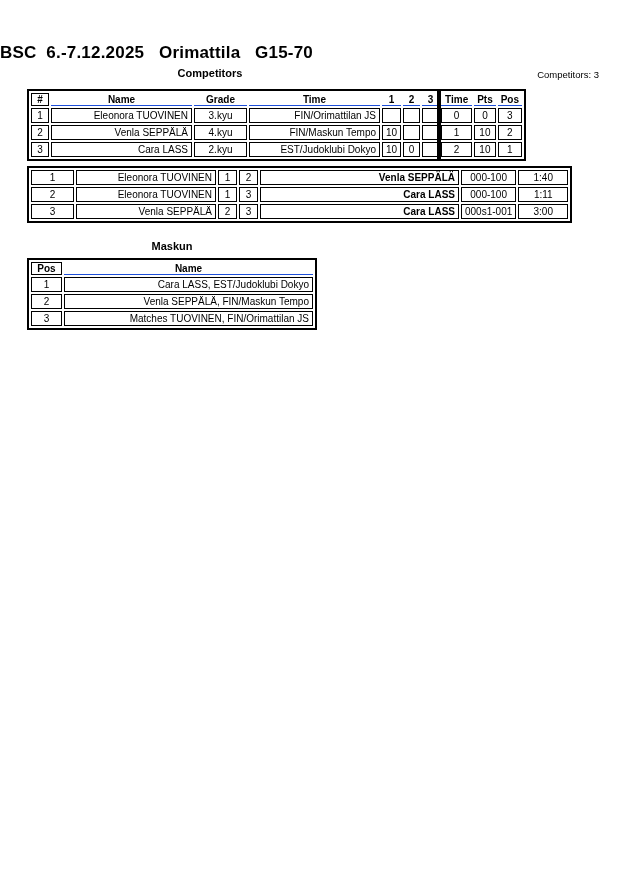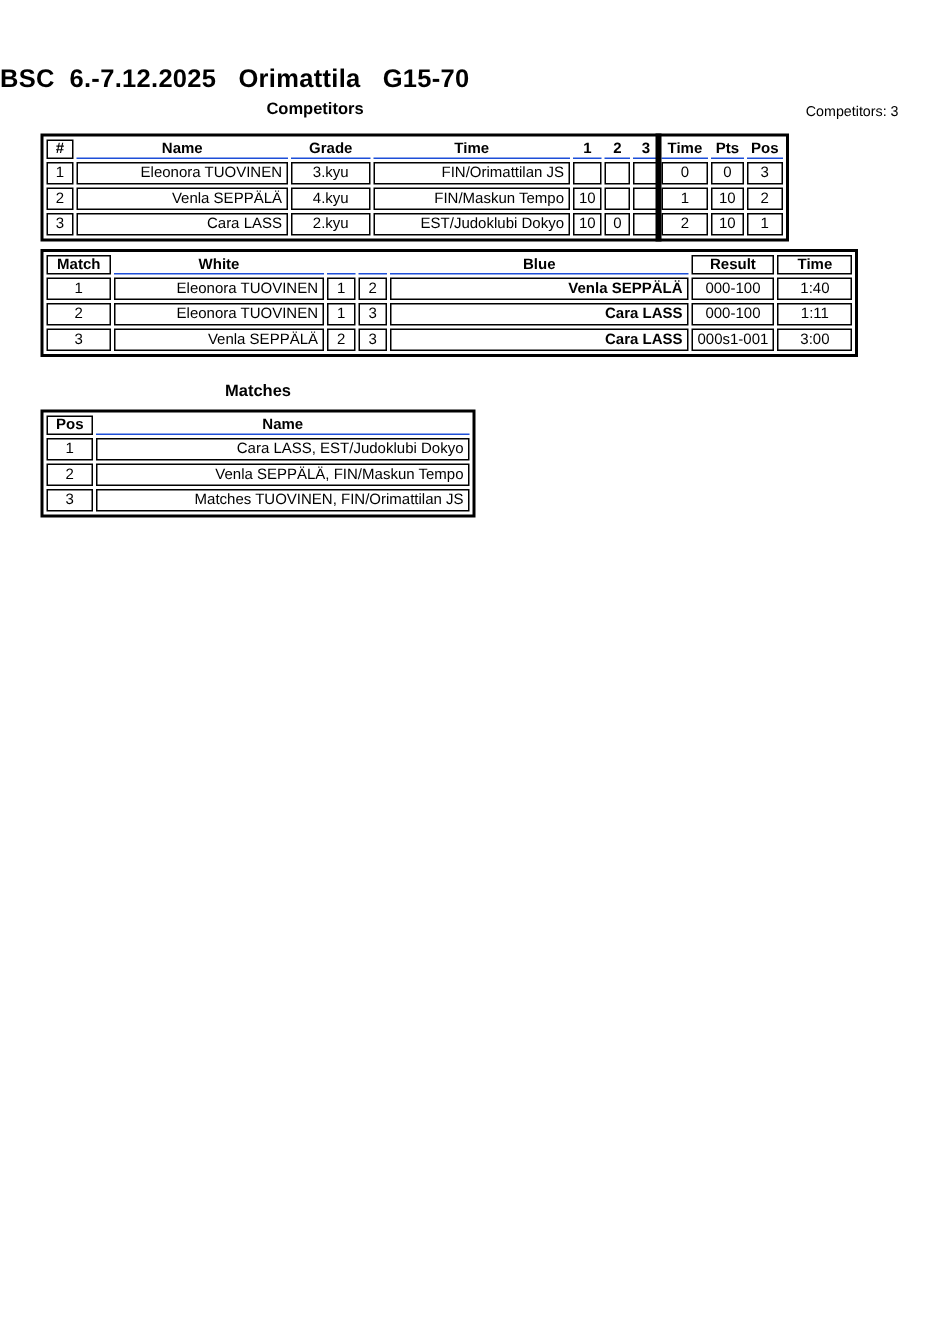--- a/index.html
+++ b/index.html
@@ -138,29 +138,20 @@
       <colgroup>
         <col style="width:43px">
           <col style="width:140px">
           <col style="width:19px">
           <col style="width:19px">
         <col style="width:199px">
           <col style="width:55px">
           <col style="width:50px">
       </colgroup>
       <tbody>
-          <tr class="head">
-        <td class="boxed">Match</td>
-        <td>White</td>
-        <td></td>
-        <td></td>
-        <td>Blue</td>
-        <td class="boxed">Result</td>
-        <td class="boxed">Time</td>
-      </tr>
       <tr>
         <td>1</td>
         <td class="txt">Eleonora TUOVINEN</td>
         <td>1</td>
         <td>2</td>
         <td class="txt m-blue-name">Venla SEPPÄLÄ</td>
         <td>000-100</td>
         <td>1:40</td>
       </tr>
       <tr>
@@ -178,21 +169,21 @@
         <td>2</td>
         <td>3</td>
         <td class="txt m-blue-name">Cara LASS</td>
         <td>000s1-001</td>
         <td>3:00</td>
       </tr>
     </tbody>
       </table>
   </div>
 
-  <div class="sec-heading results-heading">Matches</div>
+  <div class="sec-heading results-heading">Maskun</div>
 
   <div class="tablewrap t3wrap">
     <table>
       <colgroup>
         <col style="width:31px">
           <col style="width:249px">
       </colgroup>
       <tbody>
           <tr class="head">
         <td class="boxed">Pos</td>

